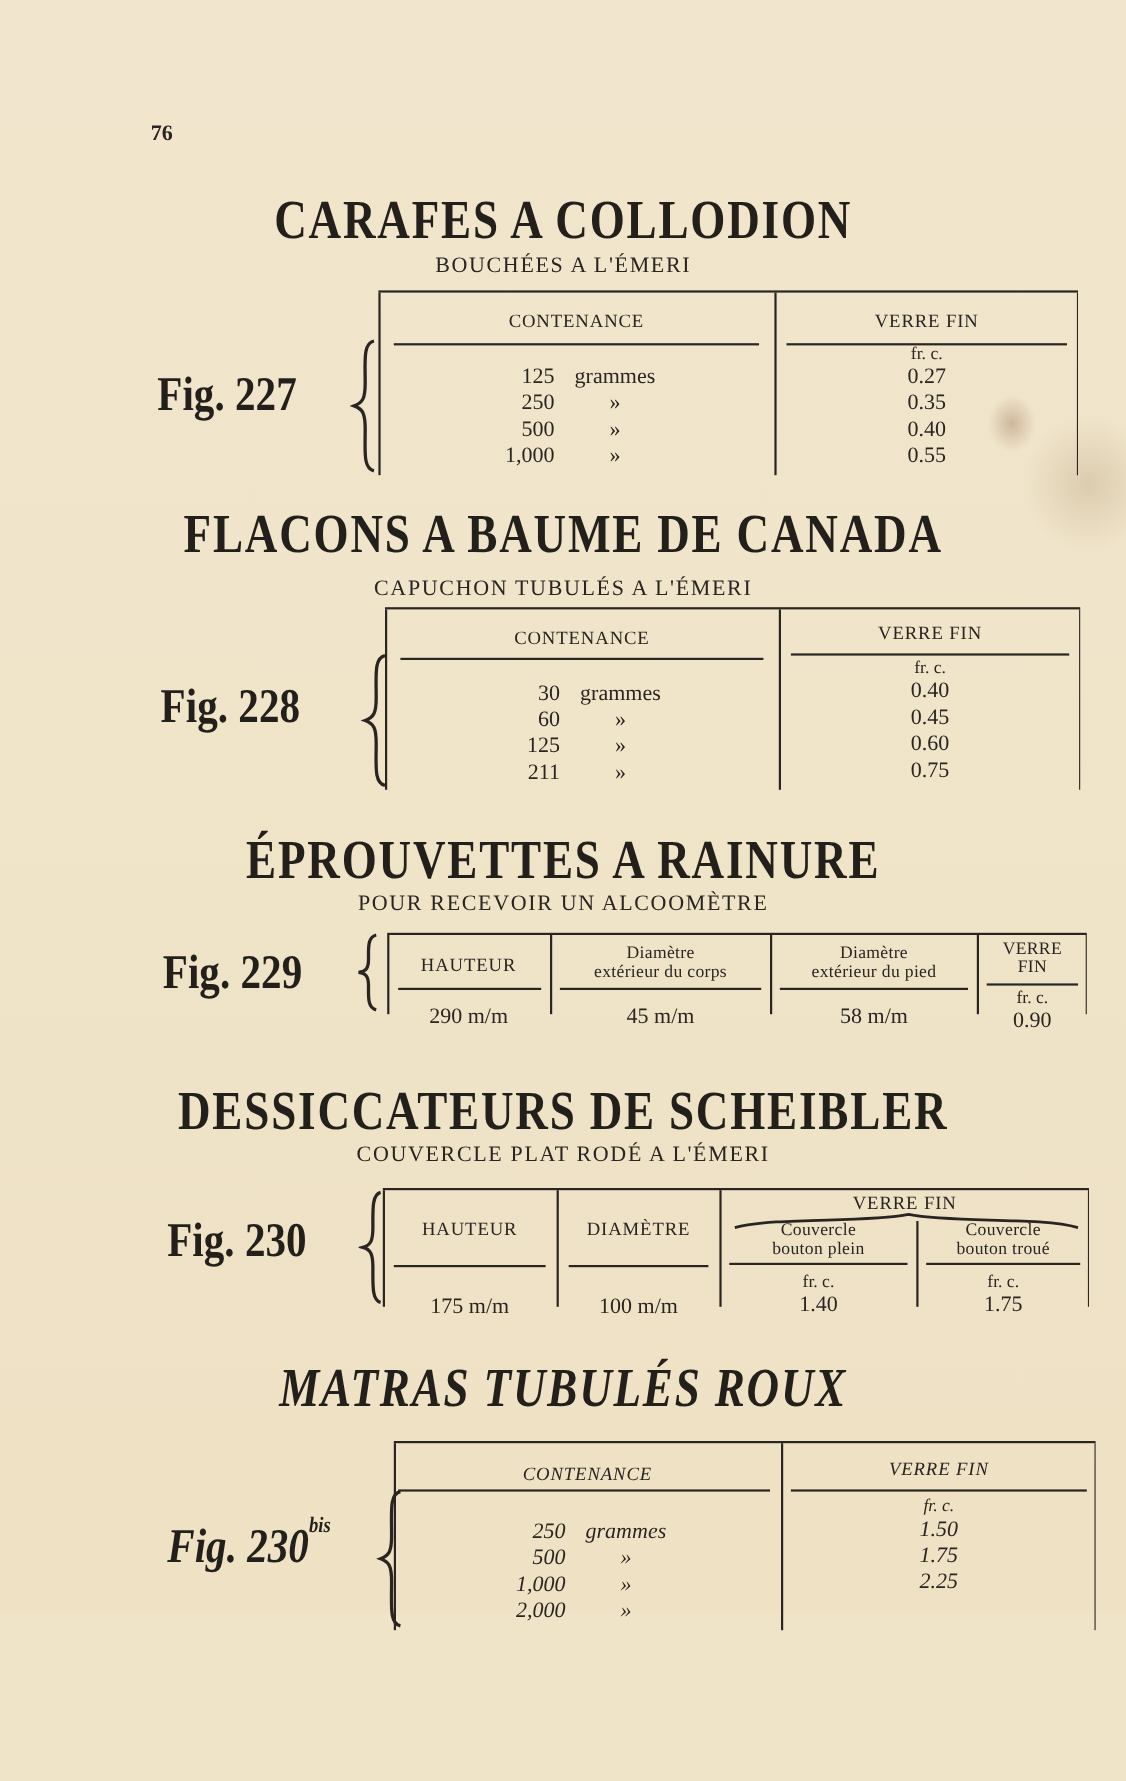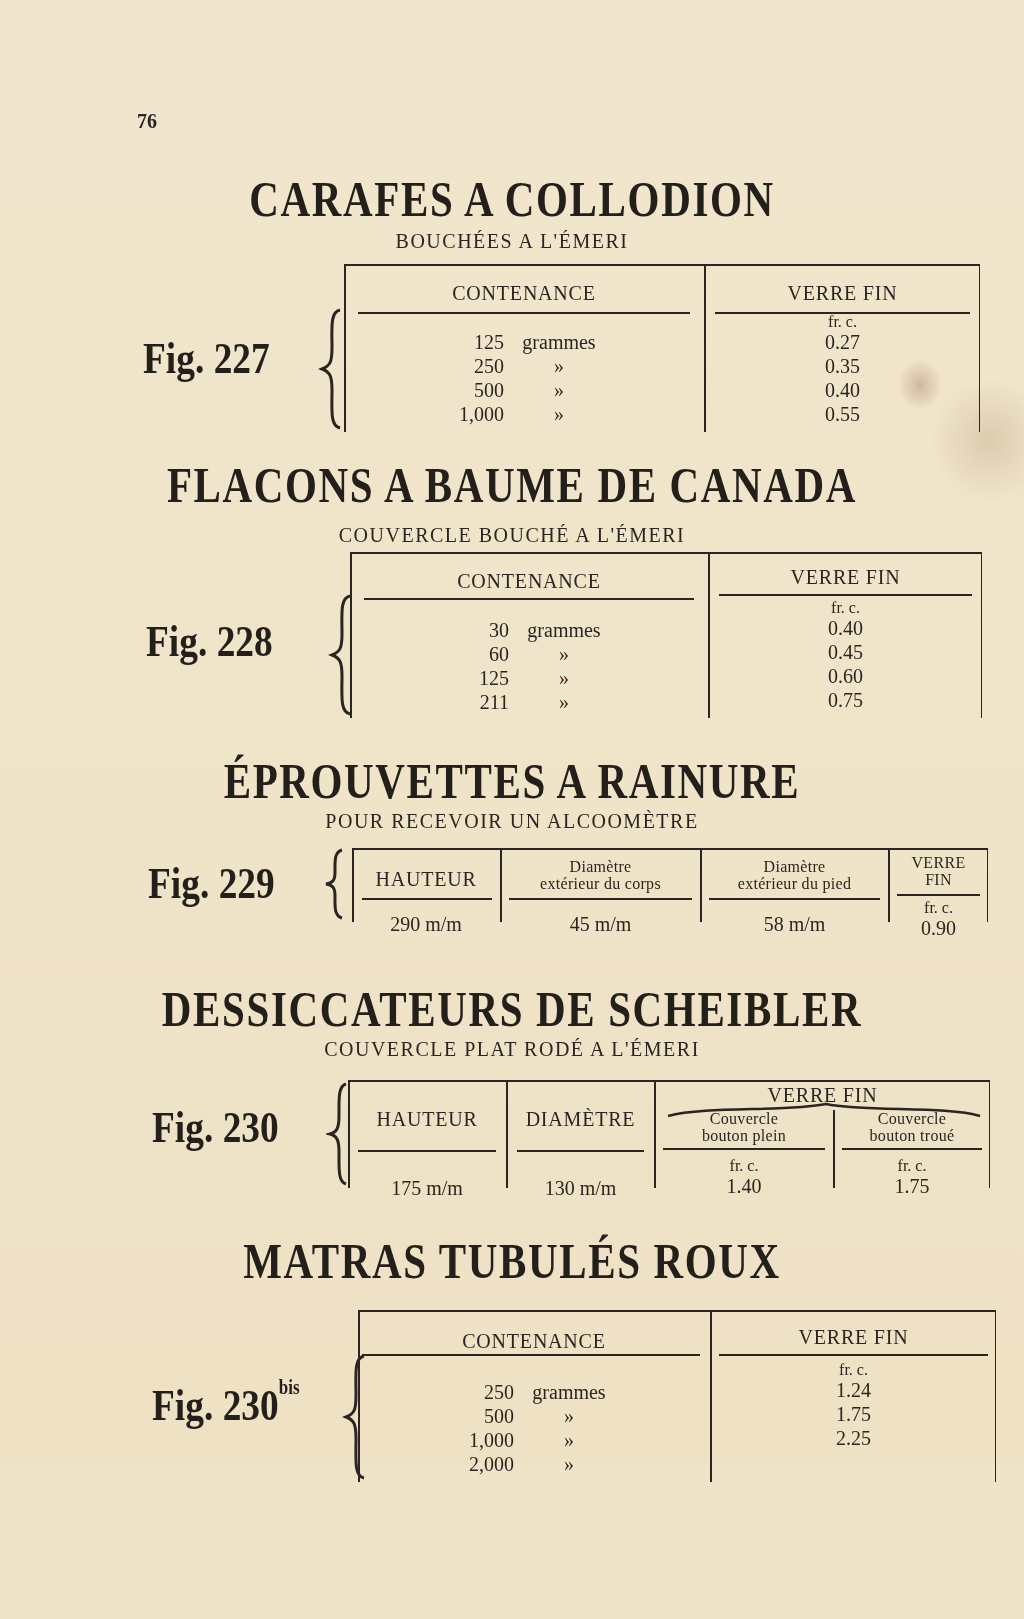--- a/index.html
+++ b/index.html
@@ -19,21 +19,21 @@
   .subheading{position:absolute;width:1024px;text-align:center;font-family:"Liberation Serif",serif;
               font-size:20px;letter-spacing:1.5px;color:#2a2520;}
   .fig{position:absolute;font-family:"Liberation Serif",serif;font-weight:bold;font-size:44px;
        transform:scaleX(.85);transform-origin:left;color:#231f1a;}
   .fig sup{font-size:20px;vertical-align:top;position:relative;top:-4px;}
   .brace{position:absolute;font-family:"DejaVu Serif",serif;color:#2a2520;}
   .tbl{position:absolute;border-top:2px solid #2a2520;}
   .col{position:absolute;top:0;bottom:0;}
   .vline{position:absolute;top:0;bottom:0;width:1.5px;background:#2a2520;}
   .hdr{position:absolute;left:0;right:0;text-align:center;font-family:"Liberation Serif",serif;
-       font-size:20px;letter-spacing:.8px;}
+       font-size:17px;letter-spacing:.8px;}
   .hdr.small{font-size:16px;line-height:17px;letter-spacing:.3px;}
   .rule{position:absolute;height:2px;background:#2a2520;}
   .cells{position:absolute;left:0;right:0;text-align:center;font-family:"Liberation Serif",serif;font-size:20px;line-height:24px;}
   .qty{display:inline-block;width:70px;text-align:right;}
   .unit{display:inline-block;width:110px;text-align:center;}
   .frc{font-size:16px;line-height:16px;}
   .row{height:24px;}
 </style>
 </head>
 <body>
@@ -77,21 +77,21 @@
           <div class="row">0.35</div>
           <div class="row">0.40</div>
           <div class="row">0.55</div>
         </div>
       </div>
     </div>
   </div>
 
   <div class="section" style="top:456px;height:270px;">
     <div class="heading" style="top:0;">FLACONS A BAUME DE CANADA</div>
-    <div class="subheading" style="top:68px;">COUVERCLE BOUCHÉ A L'ÉMERI</div>
+    <div class="subheading" style="top:68px;">CAPUCHON TUBULÉS A L'ÉMERI</div>
     <div class="fig" style="left:146px;top:160px;">
       <span>Fig.</span>
       <span>228</span>
     </div>
     <svg class="brace" style="left:328px;top:138px;" width="30" height="122" viewBox="0 0 30 122">
       <path d="M22 2 C12 4 14 20 14 40 C14 54 12 58 4 61 C12 64 14 68 14 82 C14 102 12 118 22 120" fill="none" stroke="#2a2520" stroke-width="3"></path>
     </svg>
     <div class="tbl" style="left:350px;top:96px;width:632px;height:164px;">
       <div class="vline" style="left:0;"></div>
       <div class="vline" style="left:358px;"></div>
@@ -192,21 +192,21 @@
         <path d="M2 16 C40 6 120 12 160 4 C200 12 280 6 314 16" fill="none" stroke="#2a2520" stroke-width="2.5"></path>
       </svg>
       <div class="col" style="left:0;width:158px;">
         <div class="hdr" style="top:26px;">HAUTEUR</div>
         <div class="rule" style="left:10px;right:10px;top:68px;"></div>
         <div class="cells" style="top:94px;">175 m/m</div>
       </div>
       <div class="col" style="left:159px;width:147px;">
         <div class="hdr" style="top:26px;">DIAMÈTRE</div>
         <div class="rule" style="left:10px;right:10px;top:68px;"></div>
-        <div class="cells" style="top:94px;">130 m/m</div>
+        <div class="cells" style="top:94px;">100 m/m</div>
       </div>
       <div class="col" style="left:307px;width:178px;">
         <div class="hdr small" style="top:28px;">
           <div>Couvercle</div>
             <div>bouton plein</div>
         </div>
         <div class="rule" style="left:8px;right:8px;top:66px;"></div>
         <div class="cells" style="top:76px;">
           <div class="frc">fr. c.</div>
           <div class="row">1.40</div>
@@ -219,21 +219,21 @@
         </div>
         <div class="rule" style="left:8px;right:8px;top:66px;"></div>
         <div class="cells" style="top:76px;">
           <div class="frc">fr. c.</div>
           <div class="row">1.75</div>
         </div>
       </div>
     </div>
   </div>
 
-  <div class="section" style="top:1232px;height:240px;">
+  <div class="section" style="top:1232px;height:240px;font-style:italic;">
     <div class="heading" style="top:0;">MATRAS TUBULÉS ROUX</div>
     <div class="fig" style="left:152px;top:148px;">
       <span>Fig.</span>
       <span>230</span><sup>bis</sup>
     </div>
     <svg class="brace" style="left:342px;top:122px;" width="30" height="126" viewBox="0 0 30 126">
       <path d="M22 2 C12 4 14 20 14 42 C14 56 12 60 4 63 C12 66 14 70 14 84 C14 106 12 122 22 124" fill="none" stroke="#2a2520" stroke-width="3"></path>
     </svg>
     <div class="tbl" style="left:358px;top:78px;width:638px;height:170px;">
       <div class="vline" style="left:0;"></div>
@@ -247,21 +247,21 @@
           <div class="row"><span class="qty">500</span><span class="unit">»</span></div>
           <div class="row"><span class="qty">1,000</span><span class="unit">»</span></div>
           <div class="row"><span class="qty">2,000</span><span class="unit">»</span></div>
         </div>
       </div>
       <div class="col" style="left:353px;width:285px;">
         <div class="hdr" style="top:14px;">VERRE FIN</div>
         <div class="rule" style="left:8px;right:8px;top:42px;"></div>
         <div class="cells" style="top:50px;">
           <div class="frc">fr. c.</div>
-          <div class="row">1.24</div>
+          <div class="row">1.50</div>
           <div class="row">1.75</div>
           <div class="row">2.25</div>
         </div>
       </div>
     </div>
   </div>
 
 </div>
 
 </body></html>

